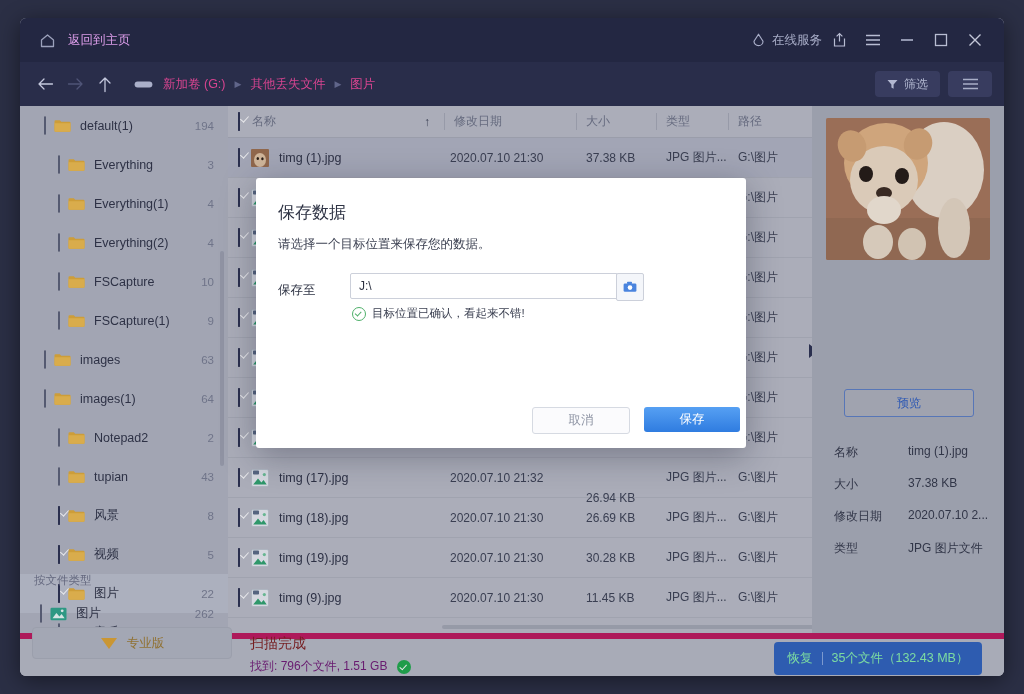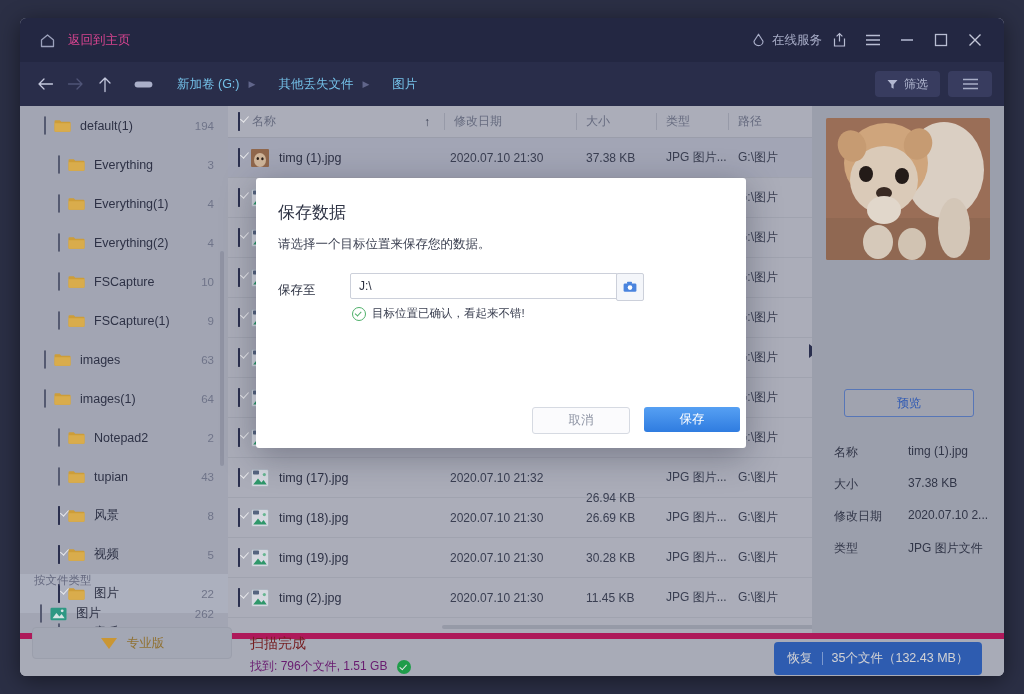--- a/index.html
+++ b/index.html
@@ -14,38 +14,38 @@
     box-shadow:0 4px 22px rgba(0,0,0,.45);
   }
 
   
   .titlebar{
     position:absolute;left:0;top:0;width:984px;height:44px;
     background:#232742;display:flex;align-items:center;
   }
   .home-icon{margin-left:18px;width:18px;height:18px;display:flex;align-items:center;justify-content:center;}
   .home-icon svg{display:block;}
-  .home-label{margin-left:12px;font-size:12.5px;color:#ec4899;}
+  .home-label{margin-left:12px;font-size:12.5px;color:#f0abfc;}
   .tb-right{margin-left:auto;display:flex;align-items:center;height:44px;}
   .online{display:flex;align-items:center;gap:7px;color:#b6bcd6;font-size:12.5px;}
   .tb-ic{width:34px;height:44px;display:flex;align-items:center;justify-content:center;color:#c9cee4;}
   .tb-ic.last{margin-right:12px;}
   .tb-ic svg{display:block;}
 
   
   .pathbar{
     position:absolute;left:0;top:44px;width:984px;height:44px;
     background:#2a2e4b;display:flex;align-items:center;
   }
   .nav-arrow{width:30px;height:44px;display:flex;align-items:center;justify-content:center;font-size:18px;}
   .nav-arrow:first-child{margin-left:10px;}
   .arr-on{color:#d6dbef;}
   .arr-off{color:#545a7d;}
   .drive-ic{margin-left:14px;width:20px;height:14px;display:flex;align-items:center;}
-  .crumb{font-size:12.5px;color:#7dd3fc;margin-left:23px;}
+  .crumb{font-size:12.5px;color:#ec4899;margin-left:9px;}
   .crumb-sep{color:#676d92;font-size:9px;margin-left:9px;}
   .pb-right{margin-left:auto;display:flex;align-items:center;margin-right:12px;gap:8px;}
   .filter-btn{
     height:26px;background:#3a3f63;border-radius:4px;display:flex;align-items:center;
     gap:6px;padding:0 12px;color:#c2c8e0;font-size:12px;
   }
   .listbtn{
     width:44px;height:26px;background:#3a3f63;border-radius:4px;
     display:flex;align-items:center;justify-content:center;
   }
@@ -124,21 +124,21 @@
   }
   .pro-txt{font-size:12.5px;color:#9d7b33;}
   .status{position:absolute;left:230px;top:-4px;}
   .st-title{font-size:14px;color:#7f1d1d;}
   .st-sub{font-size:12px;color:#701a75;margin-top:5px;display:flex;align-items:center;gap:10px;}
   .ok-dot{width:14px;height:14px;border-radius:50%;background:#1faa4b;position:relative;display:inline-block;}
   .ok-dot:after{content:"";position:absolute;left:4px;top:3px;width:3.4px;height:6.4px;border:solid #fff;border-width:0 1.7px 1.7px 0;transform:rotate(42deg);}
   .recover{
     position:absolute;right:22px;top:3px;height:33px;min-width:208px;
     background:#2f63bd;border-radius:4px;display:flex;align-items:center;
-    justify-content:center;color:#e5e5e5;font-size:12.5px;gap:9px;
+    justify-content:center;color:#86efac;font-size:12.5px;gap:9px;
   }
   .rc-sep{width:1px;height:13px;background:#86a6de;}
 
   
   .scrim{position:absolute;left:0;top:0;width:984px;height:658px;background:rgba(40,44,66,.10);}
   .dialog{
     position:absolute;left:236px;top:160px;width:490px;height:270px;
     background:#fff;border-radius:3px;box-shadow:0 8px 34px rgba(20,24,45,.34);
   }
   .dlg-title{position:absolute;left:22px;top:23px;font-size:17px;color:#2e3344;}
@@ -600,21 +600,21 @@
             <span class="fcell" style="left:510px;">G:\图片</span>
           </div>
           <div class="frow">
             <span style="margin-left:10px;"><span class="cb on"></span></span>
             <span class="thumb" style="margin-left:11px;"><svg width="18" height="18" viewBox="0 0 18 18">
                 <rect x="0.5" y="0.5" width="17" height="17" rx="1.5" fill="#e9edf2" stroke="#b9c2cc" stroke-width="0.8"></rect>
                 <rect x="2" y="1.6" width="6" height="4" rx="0.8" fill="#5b6b86"></rect>
                 <path d="M2.2 15.6 7 9.4l3.4 4.2 2.2-2.6 3.1 4.6Z" fill="#2fa46f"></path>
                 <circle cx="13.3" cy="5.6" r="1.6" fill="#6fc79b"></circle>
               </svg></span>
-            <span class="fname" style="margin-left:10px;">timg (2).jpg</span>
+            <span class="fname" style="margin-left:10px;">timg (9).jpg</span>
             <span class="fcell" style="left:222px;">2020.07.10 21:30</span>
             <span class="fcell" style="left:358px;">11.45 KB</span>
             <span class="fcell" style="left:438px;">JPG 图片...</span>
             <span class="fcell" style="left:510px;">G:\图片</span>
           </div>
         </div>
       <div class="hscroll"></div>
       <div class="collapse-arrow"></div>
     </div>
 

